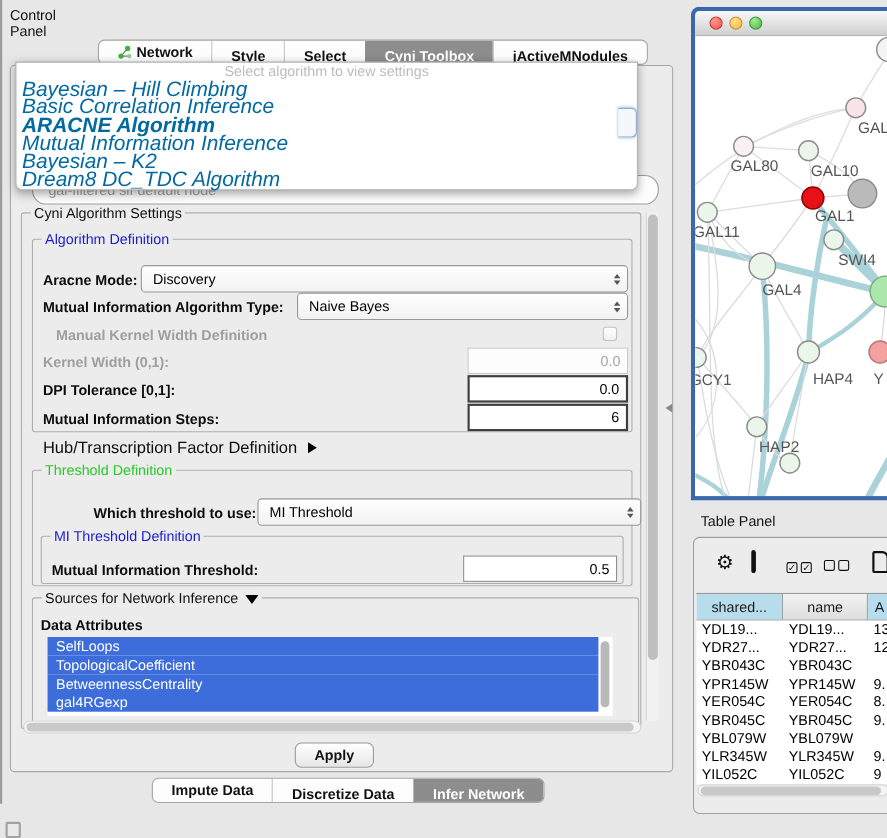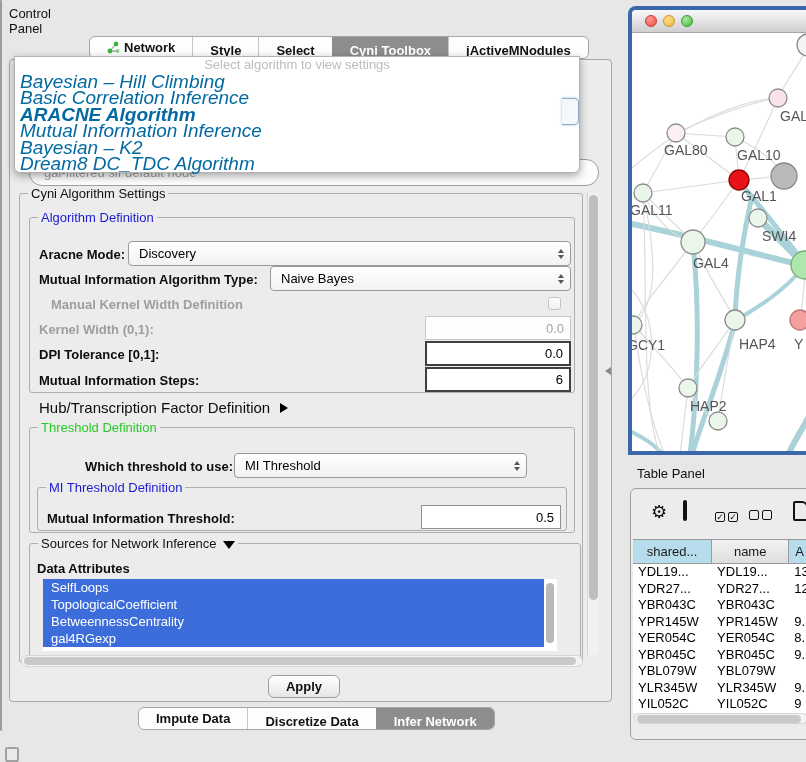--- a/index.html
+++ b/index.html
@@ -213,21 +213,21 @@
     </div>
 
     <span class="lbl plain" style="left:38px; top:398px; font-size:15px;">
       <span>Hub/Transcription Factor Definition</span><span class="tri-right"></span>
     </span>
 
     <div class="groupbox" style="left:28px; top:426px; width:546px; height:106px;">
       <span class="grouptitle" style="color:#2bc82b;">Threshold Definition</span>
     </div>
     <span class="lbl" style="left:84px; top:458px;">Which threshold to use:</span>
-    <div class="combo" style="left:233px; top:452px; width:293px; height:25px;">
+    <div class="combo" style="left:233px; top:452px; width:349px; height:25px;">
       <span>MI Threshold</span>
       <span class="spin">
           <i class="up"></i>
           <i class="dn"></i>
         </span>
     </div>
 
     <div class="groupbox" style="left:36px; top:486px; width:530px; height:44px;">
       <span class="grouptitle" style="color:#1b1bd1;">MI Threshold Definition</span>
     </div>

